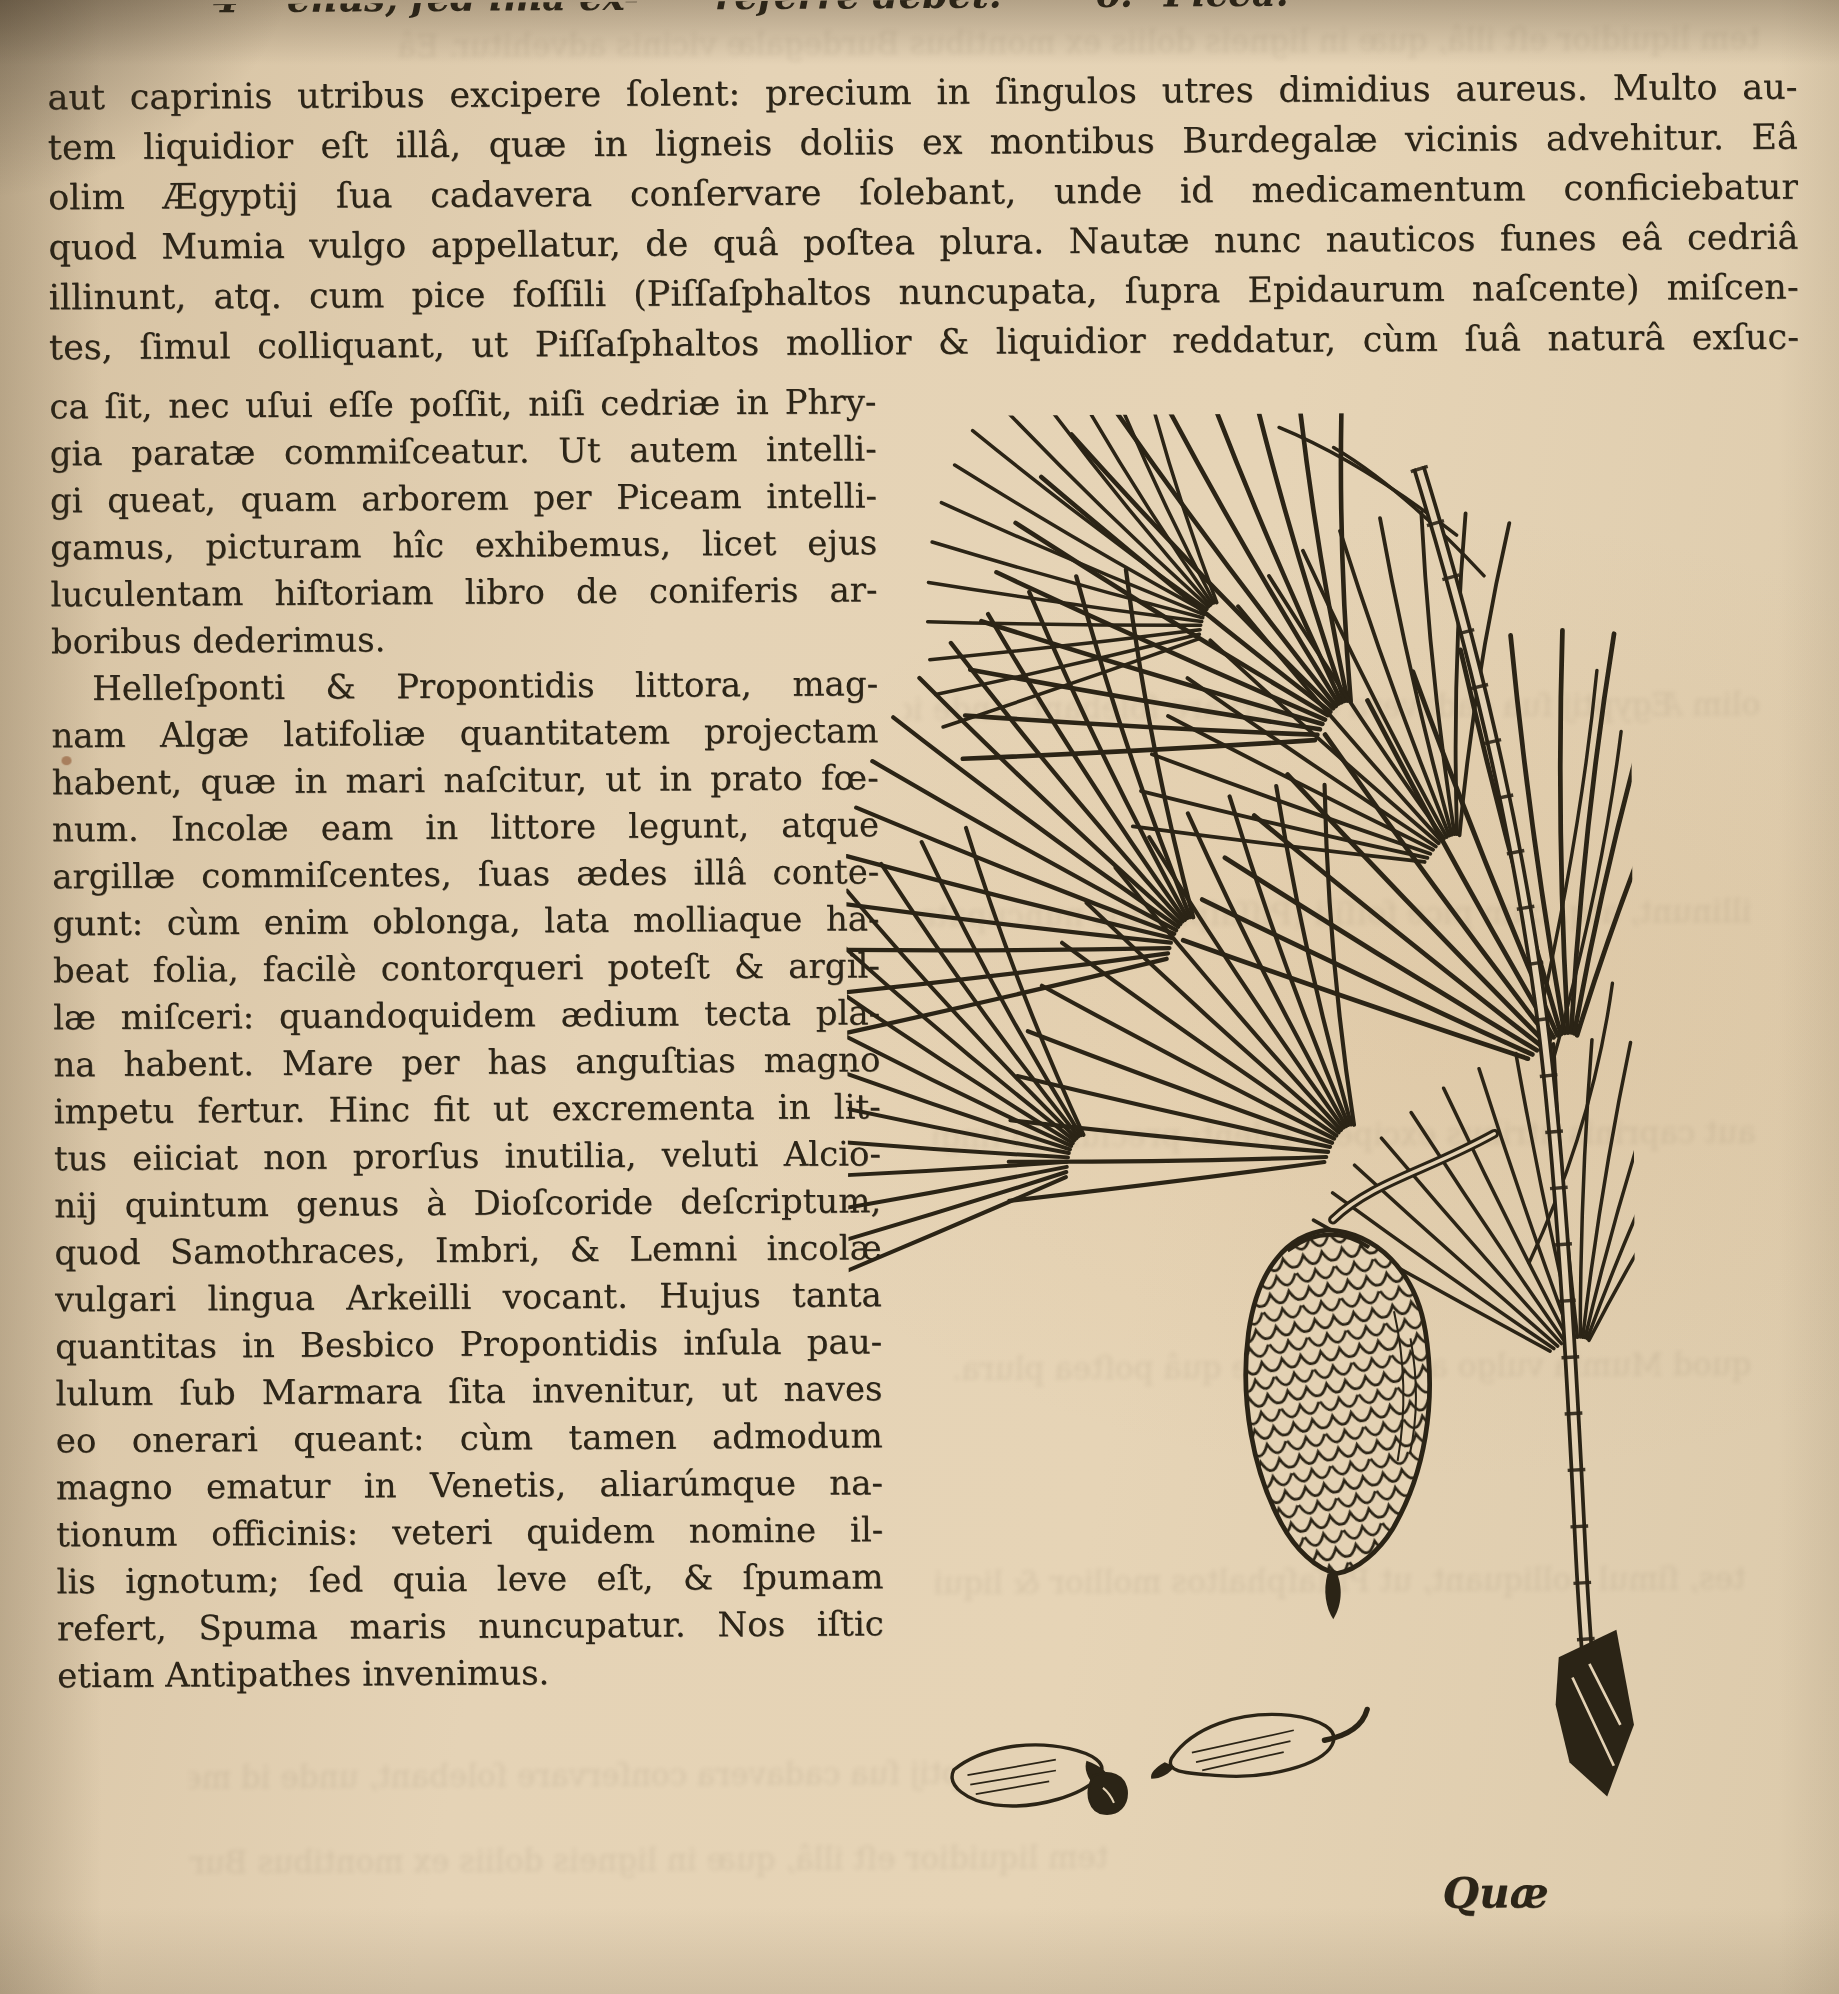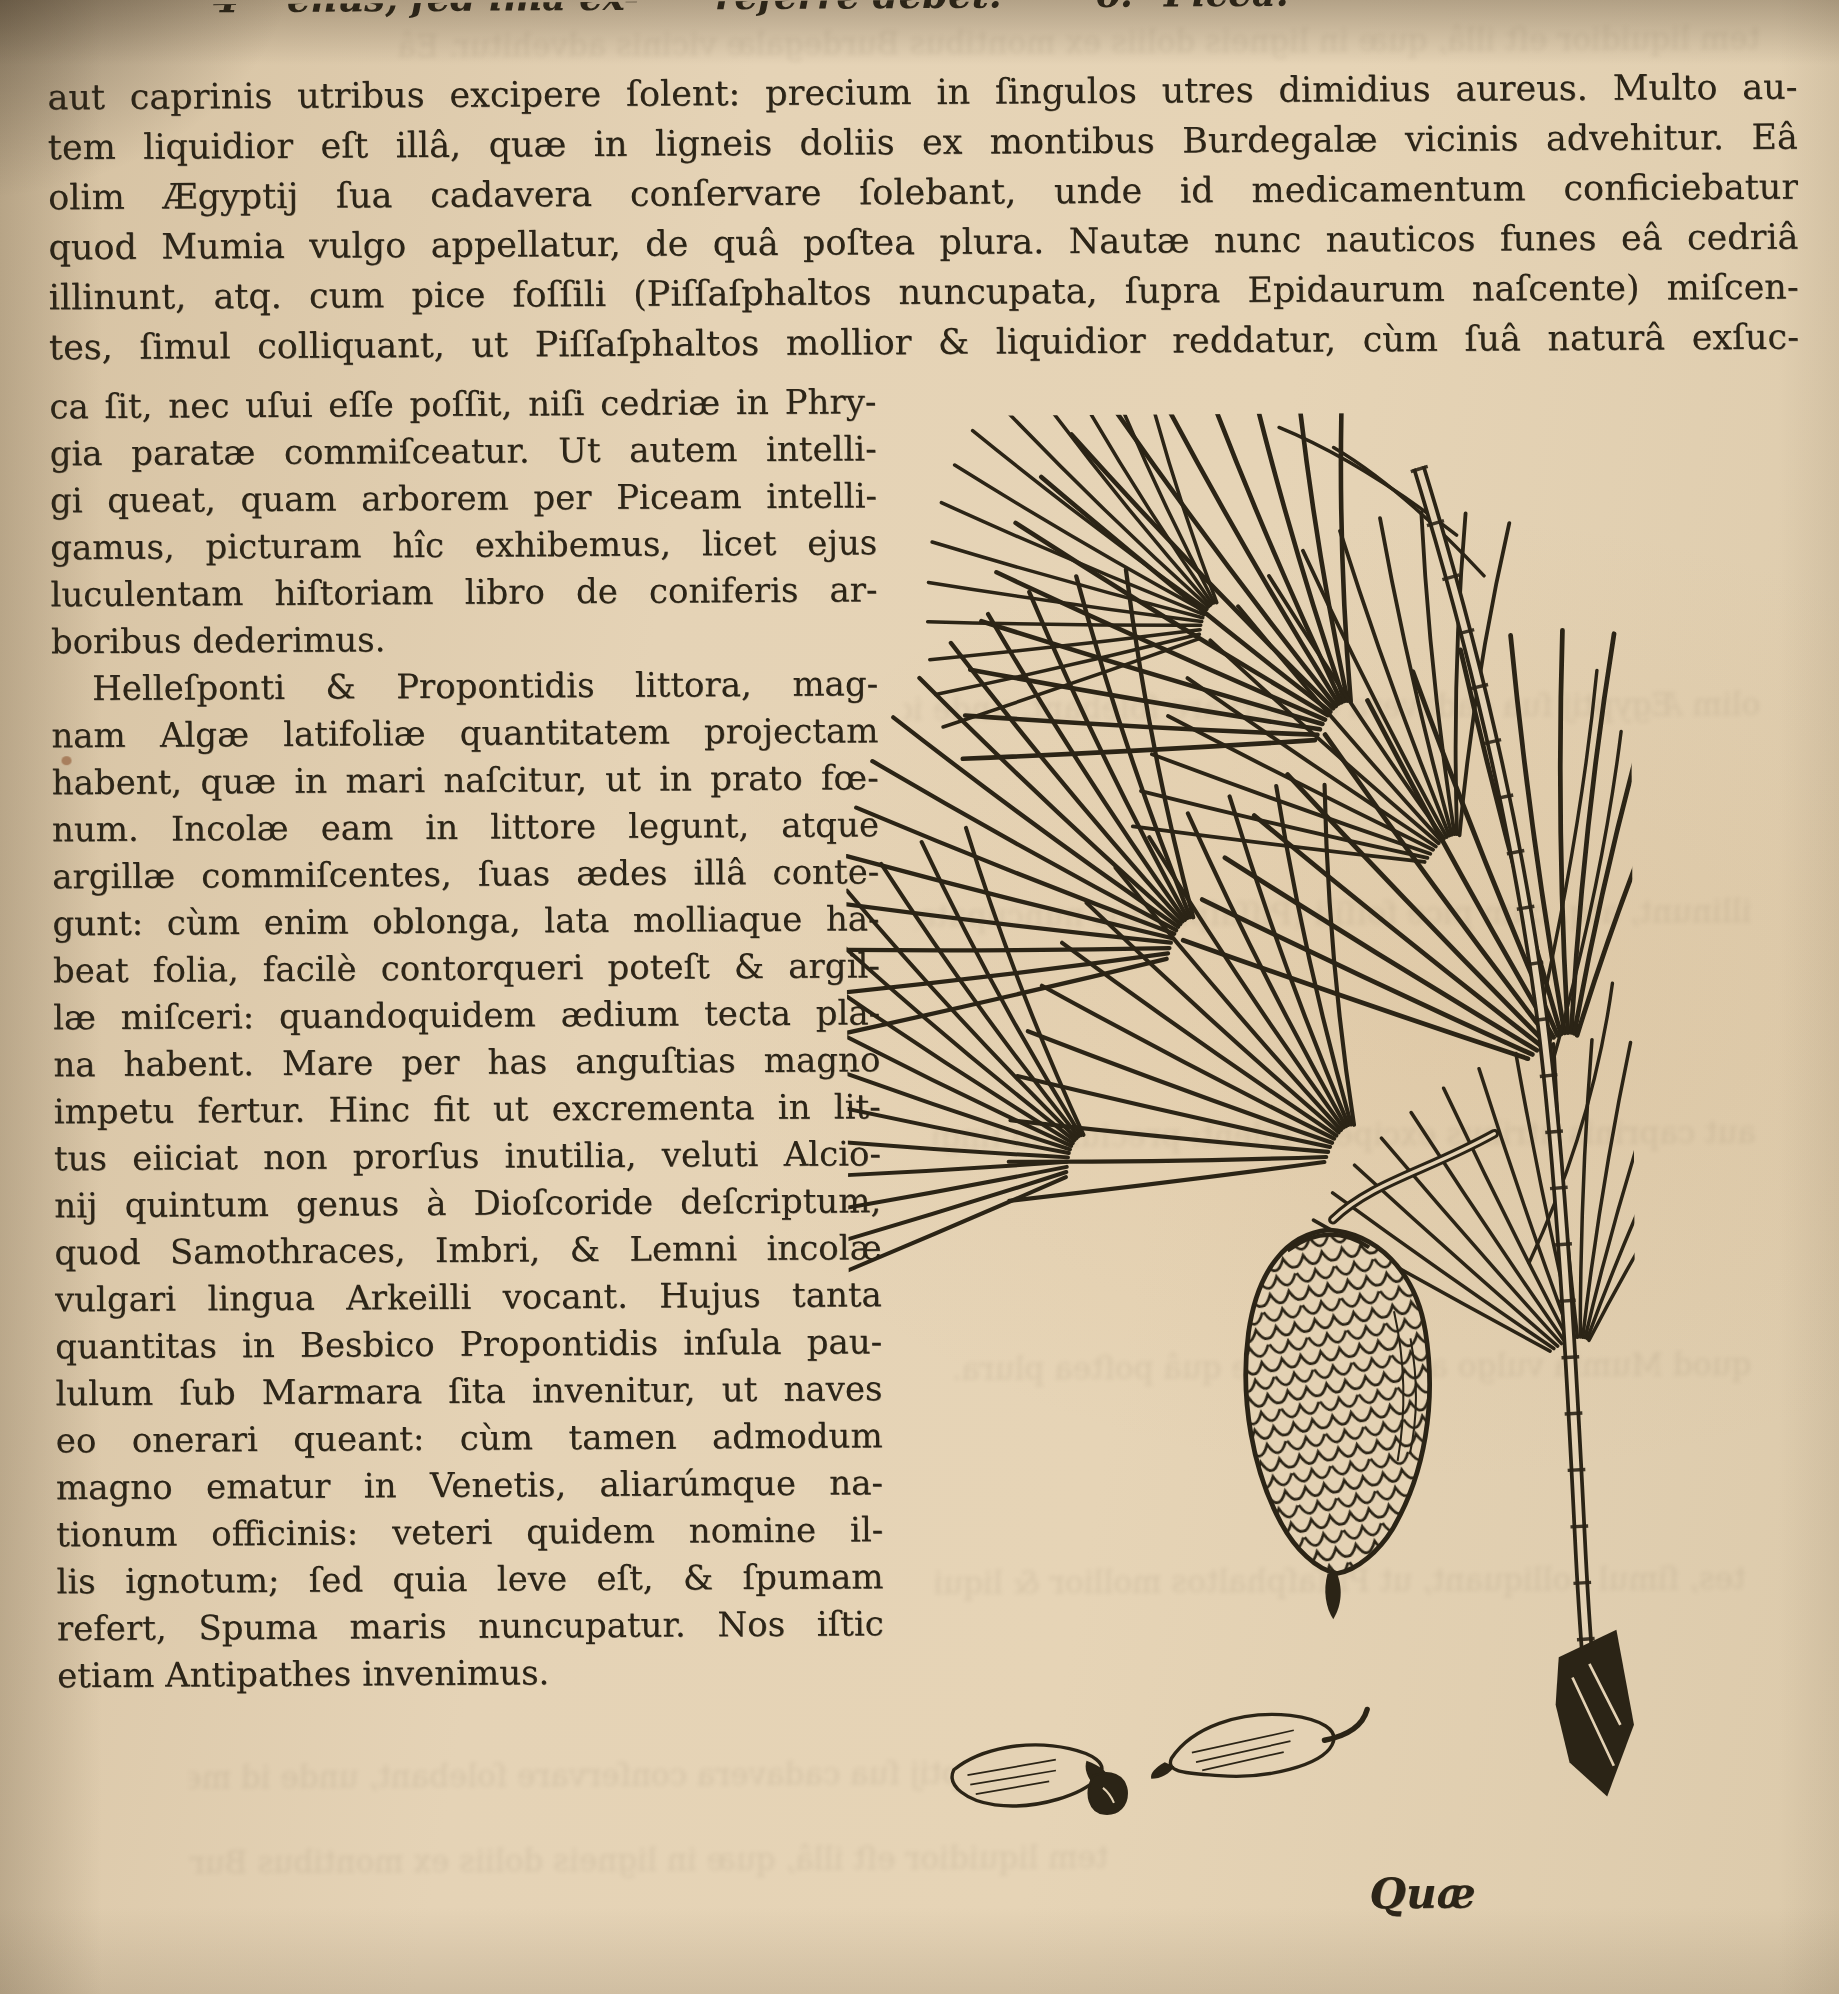--- a/index.html
+++ b/index.html
@@ -19,21 +19,21 @@
   .tilt{position:absolute;inset:0;transform:rotate(-0.35deg);transform-origin:50% 50%;}
   .hdr-clip{position:absolute;top:0;left:0;width:1839px;height:26px;overflow:hidden;}
   .hdr-frag{position:absolute;top:-27px;font-style:italic;font-size:37px;font-weight:bold;white-space:nowrap;}
   .line{height:47px;line-height:47px;font-size:34px;text-align:justify;text-align-last:justify;
         white-space:normal;overflow:hidden;text-shadow:0.4px 0.5px 0.5px rgba(40,32,20,.45);}
   .fullblock{position:absolute;left:53px;top:67px;width:1750px;}
   .fullblock .line{height:50px;line-height:50px;font-size:35px;}
   .colblock{position:absolute;left:53px;top:378px;width:827px;}
   .line.end{text-align-last:left;}
   .line.indent{text-indent:41px;}
-  .catchword{position:absolute;left:1364px;top:1872px;font-style:italic;font-size:42px;
+  .catchword{position:absolute;left:1437px;top:1872px;font-style:italic;font-size:42px;
              font-weight:bold;text-shadow:0.4px 0.5px 0.5px rgba(40,32,20,.5);}
   .ghost{position:absolute;font-size:31px;color:#6f6048;opacity:.12;filter:blur(2px);
          transform:scaleX(-1);white-space:nowrap;overflow:hidden;pointer-events:none;}
   .stain{position:absolute;left:63px;top:751px;width:10.2px;height:8.8px;border-radius:50%;
          background:#8a4f2a;opacity:.55;filter:blur(0.7px);}
   .woodcut{position:absolute;left:847px;top:416px;width:786px;height:1405px;}
 </style>
 </head>
 <body>
 

